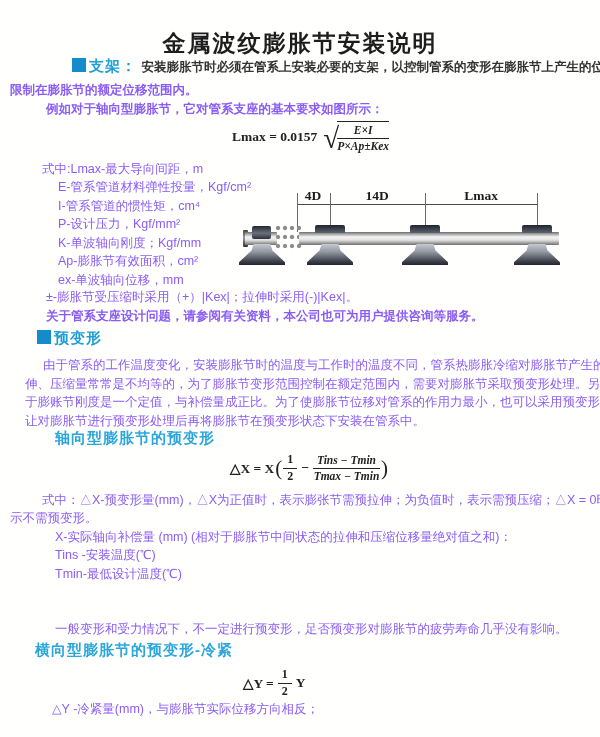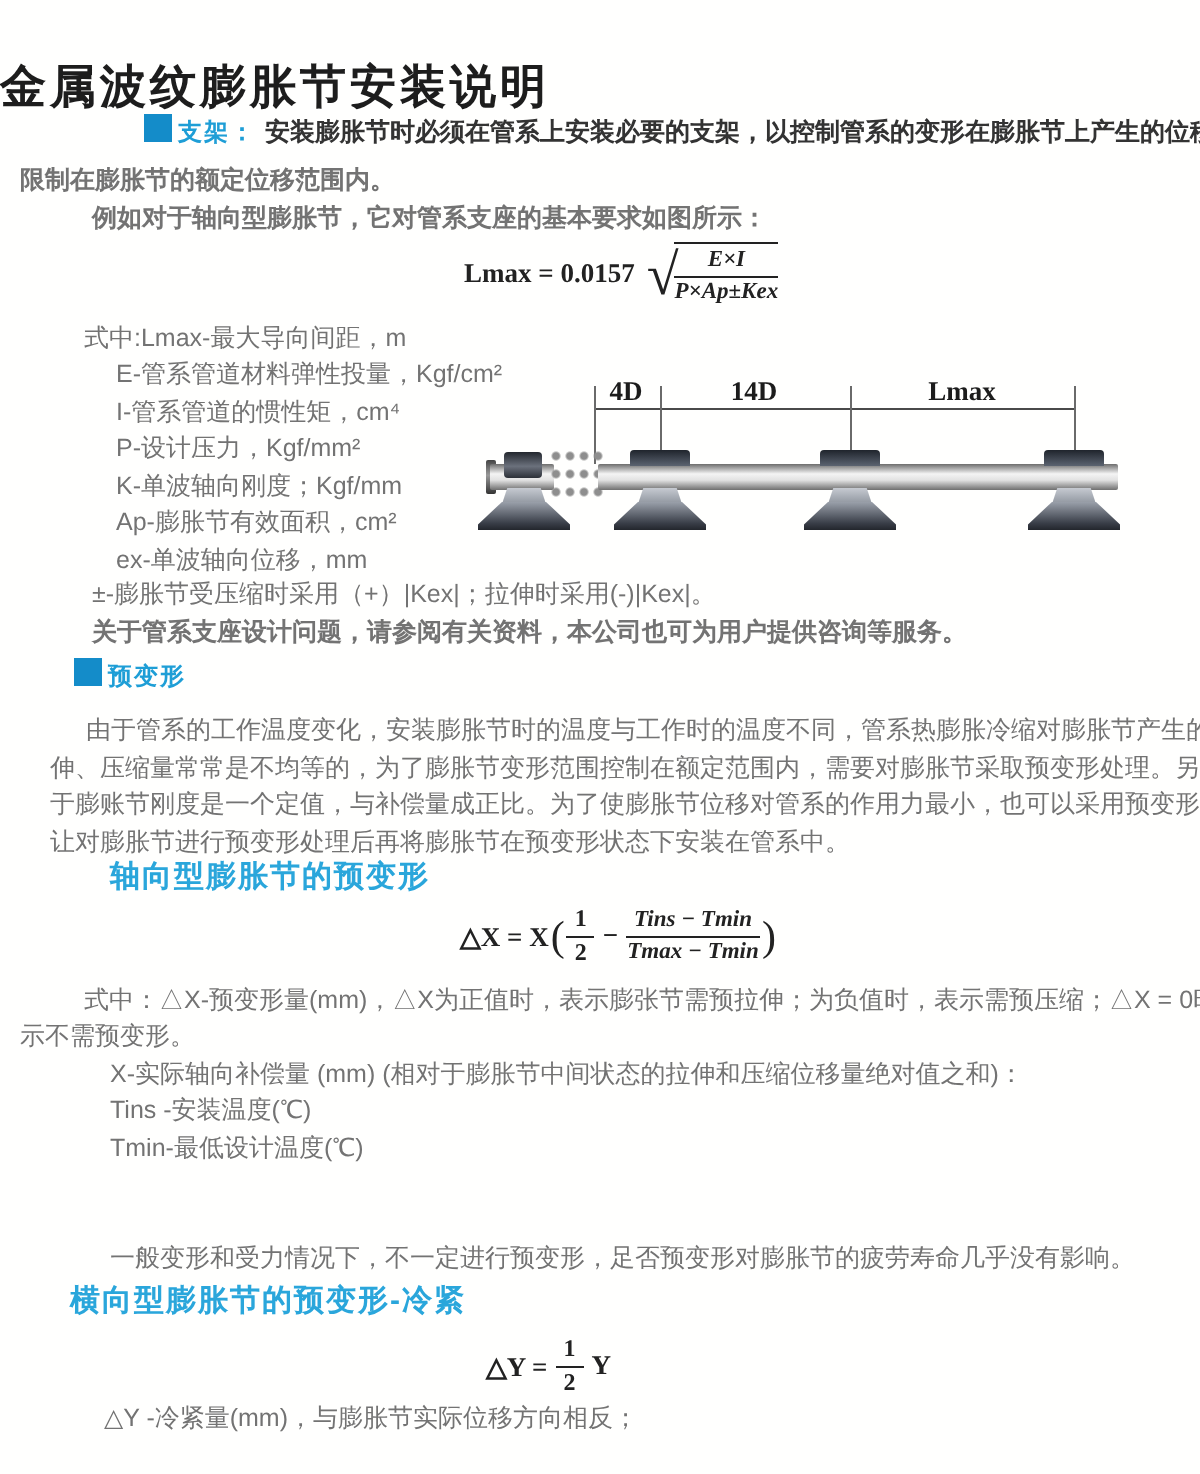--- a/index.html
+++ b/index.html
@@ -3,30 +3,30 @@
 <meta charset="utf-8">
 <style>
   html,body { margin:0; padding:0; background:#ffffff; }
   .page {
     position:relative; width:600px; height:737px; margin:0 auto;
     background:#fffffe; overflow:hidden;
     font-family:"Liberation Sans", sans-serif;
     color:#3a3a3a;
   }
   .abs { position:absolute; white-space:nowrap; }
-  .t { font-size:12.5px; line-height:18.5px; color:#737373; }
+  .t { font-size:12.5px; line-height:18.5px; color:#8b5cf6; }
   .page-title {
-    position:absolute; top:13px; left:0; right:0; 
+    position:absolute; top:13px; left:0; right:0; text-align:center;
     font-size:23px; font-weight:bold; color:#1d1d1d; letter-spacing:2px;
   }
   .sec-square {
     display:inline-block; width:14px; height:14px; background:#148cc9;
     margin-right:3px; vertical-align:-1px;
   }
-  .sec-head { font-size:12px; font-weight:bold; color:#1e9ed6; letter-spacing:1px; }
+  .sec-head { font-size:15px; font-weight:bold; color:#1e9ed6; letter-spacing:1px; }
   .sub-head { font-size:15px; font-weight:bold; color:#2aa6db; letter-spacing:1px; }
   .intro-txt { font-size:12.5px; font-weight:600; color:#333; }
 
   
   .formula {
     position:absolute; display:flex; align-items:center;
     font-family:"Liberation Serif", serif; font-weight:bold;
     font-size:13.5px; color:#222;
   }
   .rad { font-size:29px; font-weight:400; line-height:0.85; margin:2px -2px 0 6px; }

